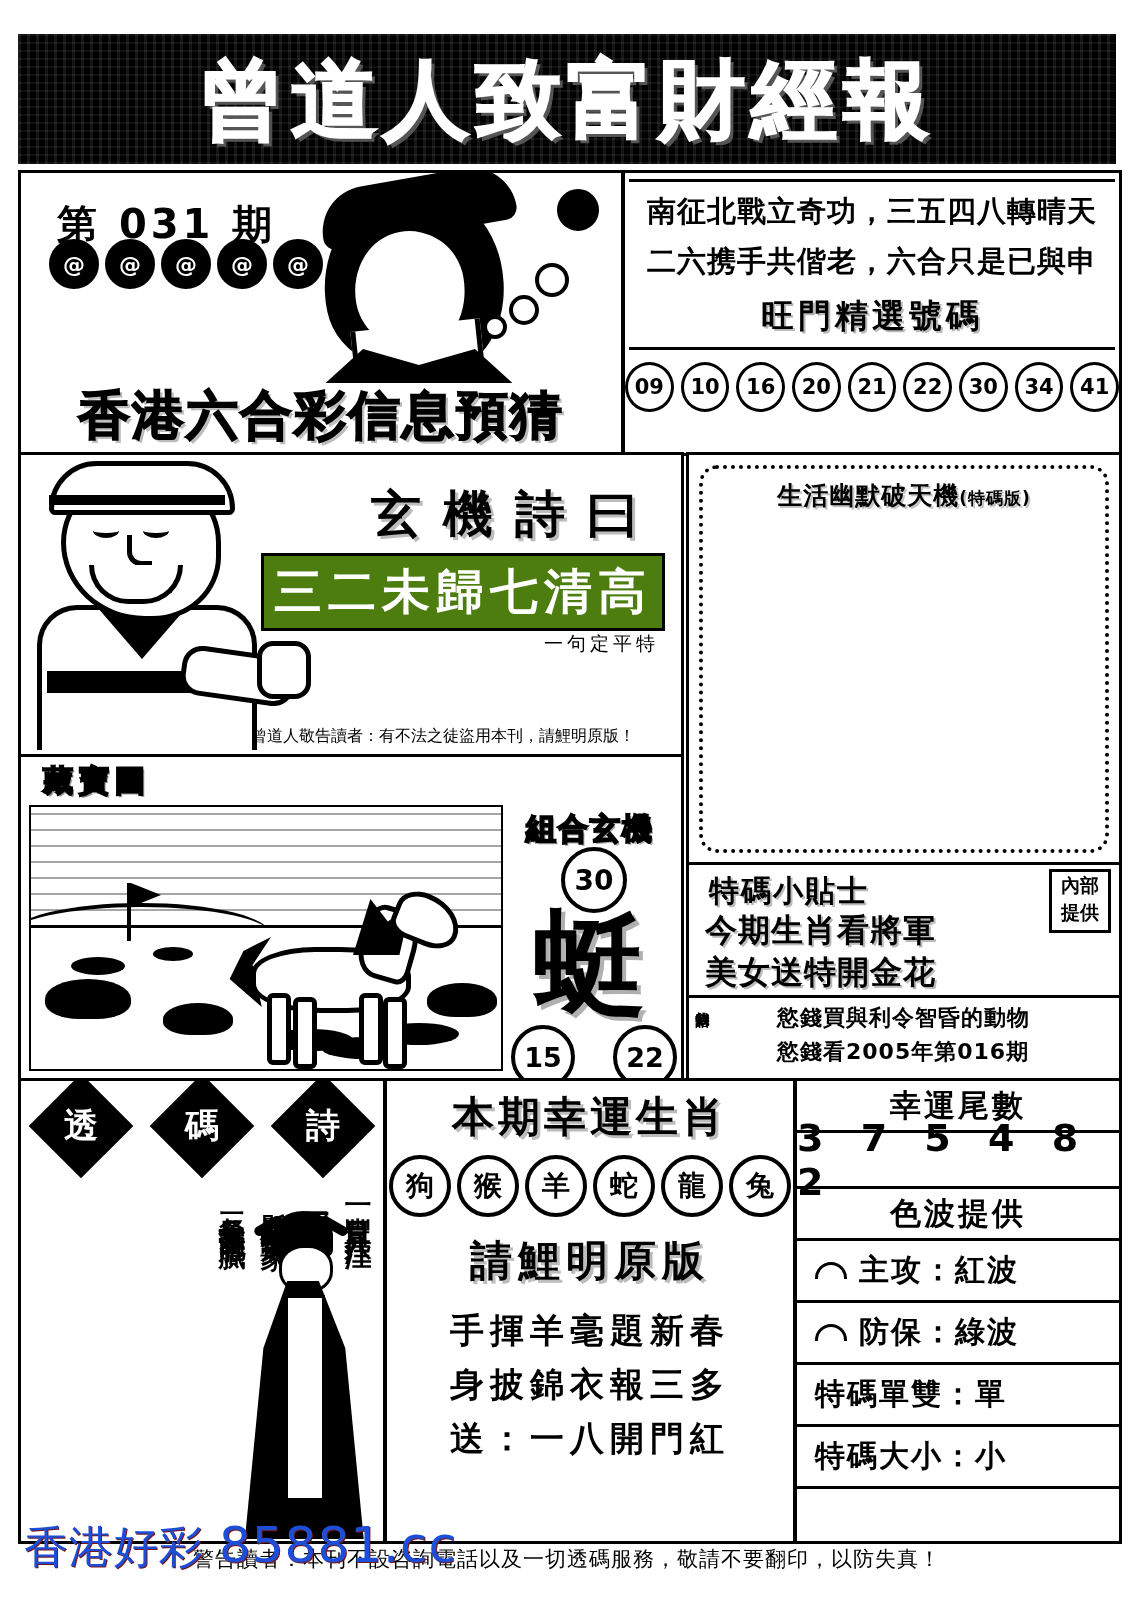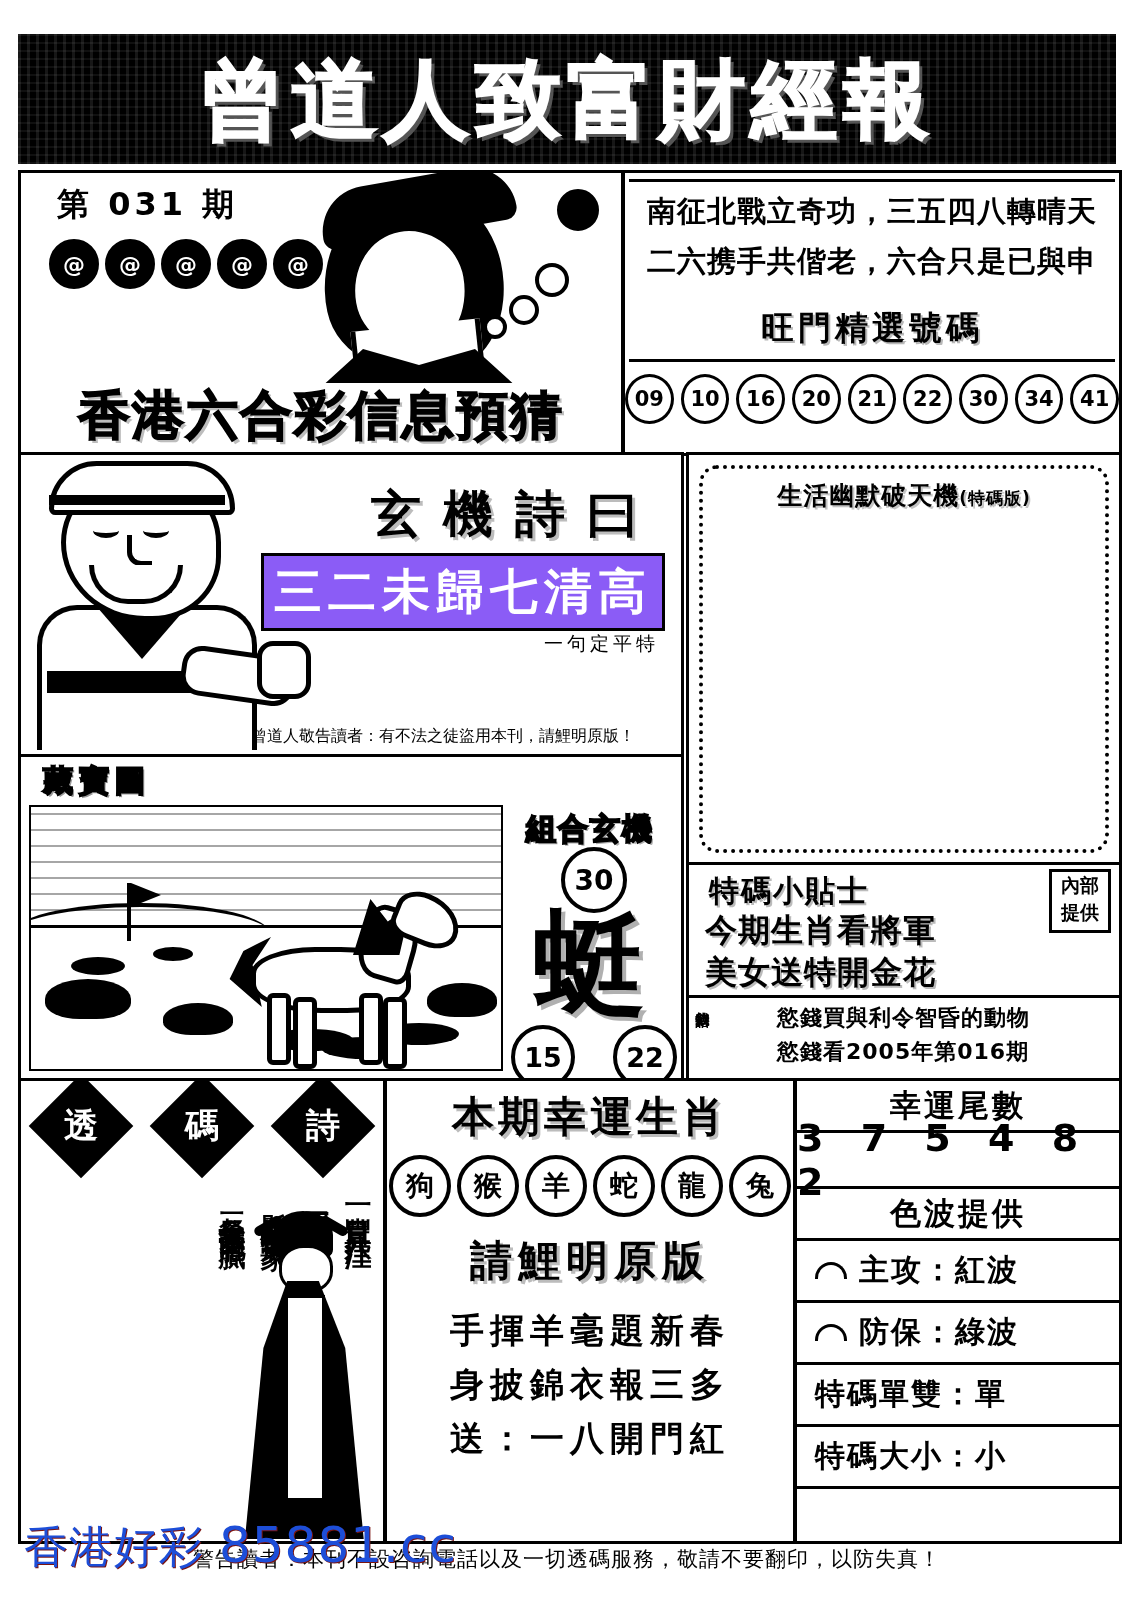--- a/index.html
+++ b/index.html
@@ -38,22 +38,22 @@
     text-shadow:4px 4px 0 #555;
     white-space:nowrap;
   }
 
   
   .issue-box{
     position:absolute;left:18px;top:170px;width:600px;height:280px;
     border:3px solid #000;background:#fff;overflow:hidden;
   }
   .issue-no{
-    position:absolute;left:36px;top:10px;
-    font-size:32px;font-weight:bold;letter-spacing:4px;
+    position:absolute;left:36px;top:24px;
+    font-size:40px;font-weight:bold;letter-spacing:4px;
   }
   .ball-row{
     position:absolute;left:28px;top:66px;display:flex;gap:6px;
   }
   .ball-sm{
     width:44px;height:44px;border-radius:50%;
     border:3px solid #000;background:#fff;
     display:flex;align-items:center;justify-content:center;
     font-size:22px;font-weight:bold;
   }
@@ -106,21 +106,21 @@
     border:3px solid #000;background:#fff;overflow:hidden;
   }
   .tema-title{
     text-align:center;font-size:34px;font-weight:bold;margin-top:6px;letter-spacing:2px;
   }
   .tema-rule{height:3px;background:#000;margin:6px 4px 0 4px;}
   .tema-line{
     text-align:center;font-size:29px;font-weight:bold;letter-spacing:1px;margin-top:10px;
   }
   .tema-sub{
-    text-align:center;font-size:33px;font-weight:bold;letter-spacing:4px;margin-top:24px;
+    text-align:center;font-size:33px;font-weight:bold;letter-spacing:4px;margin-top:12px;
     text-shadow:2px 2px 0 #b9b9b9;
   }
   .tema-rule2{height:3px;background:#000;margin:8px 4px 0 4px;}
   .num-row{
     display:flex;justify-content:center;gap:7px;margin-top:12px;
   }
   .num-ball{
     width:44px;height:44px;border-radius:50%;border:3px solid #000;
     display:flex;align-items:center;justify-content:center;
     font-size:21px;font-weight:bold;background:#fff;
@@ -132,21 +132,21 @@
     border:3px solid #000;background:#fff;overflow:hidden;
   }
   .xj-title{
     position:absolute;right:22px;top:26px;
     font-size:50px;font-weight:bold;letter-spacing:22px;
     text-shadow:3px 3px 0 #bcbcbc;
   }
   .xj-poem{
     position:absolute;right:16px;top:98px;
     font-size:48px;font-weight:bold;letter-spacing:6px;
-    background:#8b5cf6;color:#fff;padding:4px 10px;
+    background:#4d7c0f;color:#fff;padding:4px 10px;
     border:3px solid #000;
   }
   .xj-note{
     position:absolute;right:22px;top:176px;font-size:19px;letter-spacing:4px;
   }
   .xj-warn{
     position:absolute;left:230px;bottom:8px;font-size:16px;letter-spacing:0px;
   }
   
   .man{position:absolute;left:10px;top:10px;width:260px;height:280px;}

